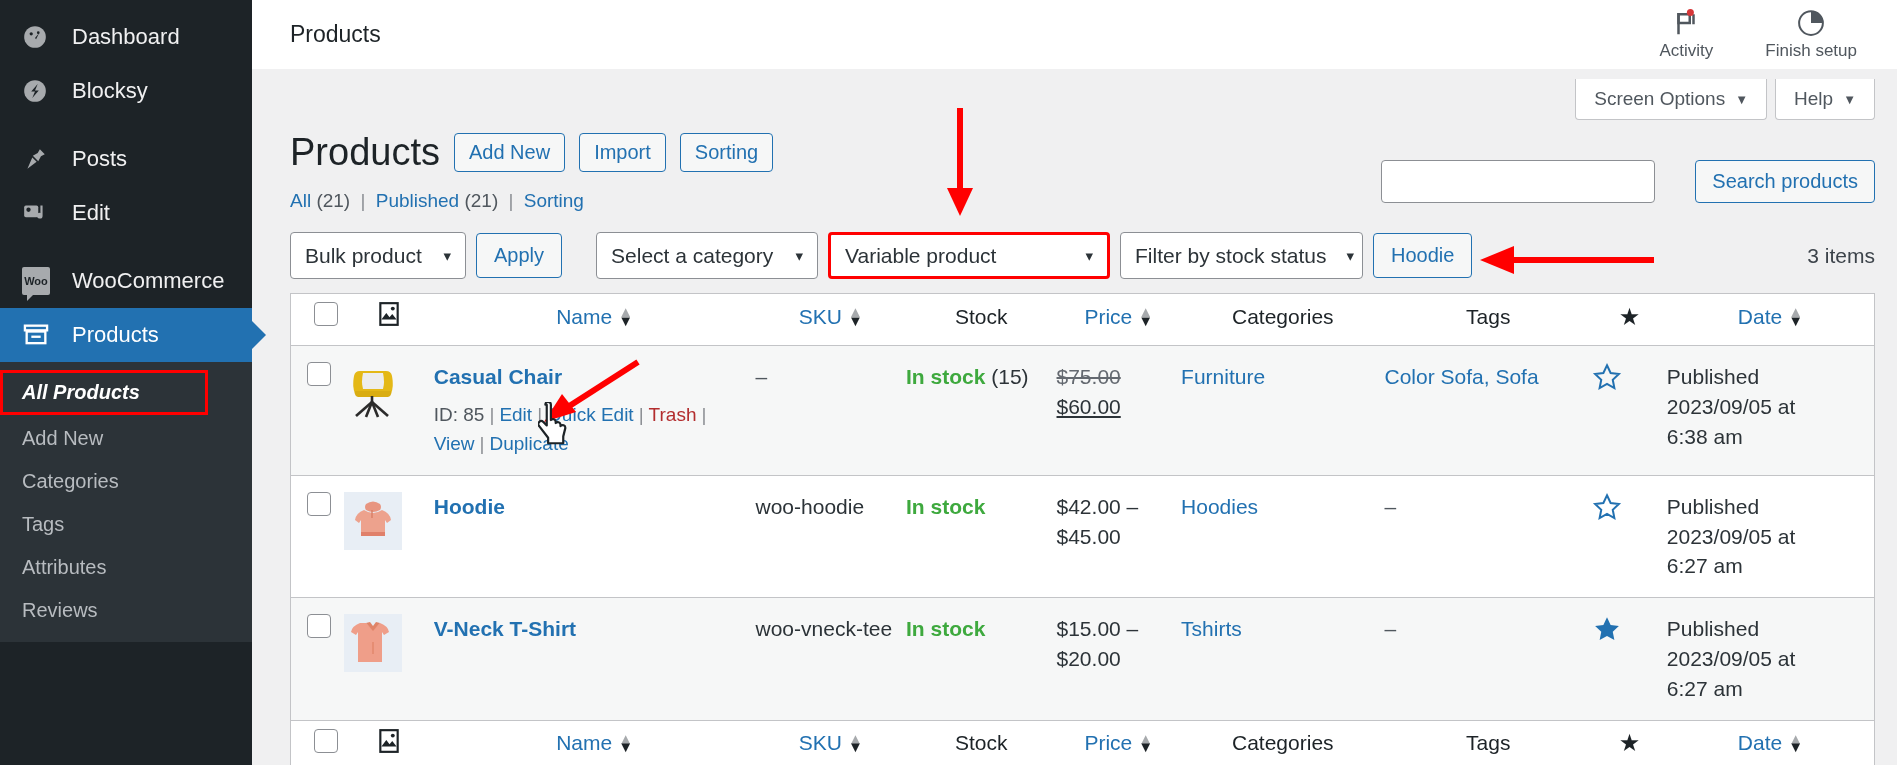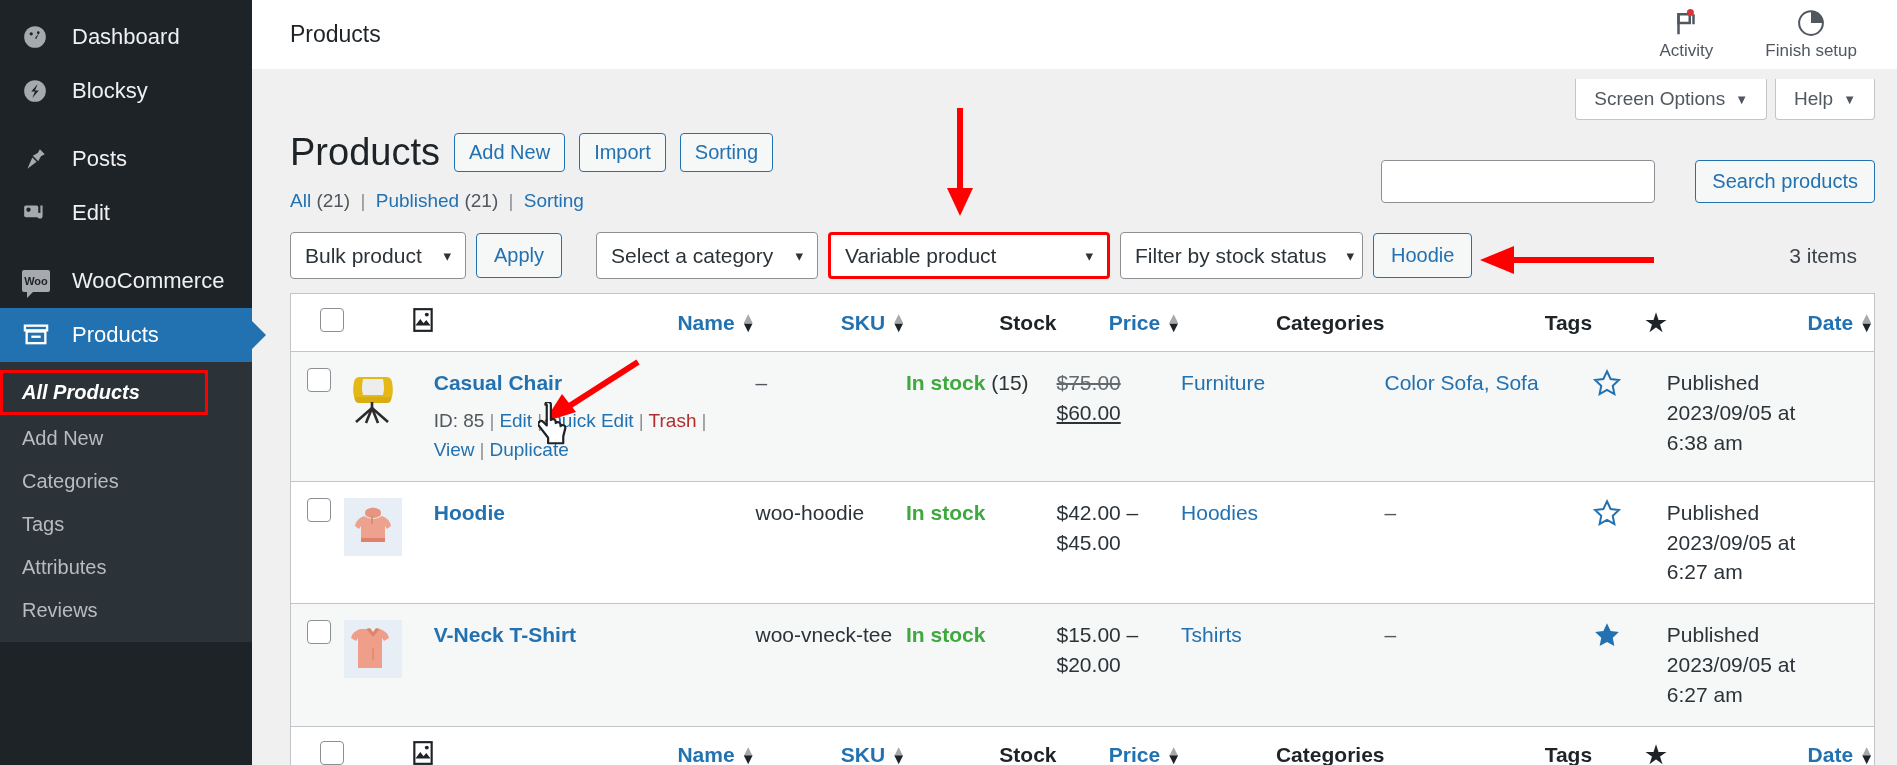--- a/index.html
+++ b/index.html
@@ -49,21 +49,21 @@
   }
   .sub-item.current { color: #fff; font-weight: bold; }
   .sub-item.boxed {
     position: relative;
     border: 3px solid #ff0000;
     margin: 0 44px 2px 0;
     padding: 7px 0 7px 19px;
     font-style: italic;
   }
   .woo-badge {
-    width: 28px; height: 22px; background: #a7aaad; color: #1d2327;
+    width: 28px; height: 28px; background: #a7aaad; color: #1d2327;
     font-size: 11px; font-weight: bold; display:flex;
     align-items:center; justify-content:center; border-radius:2px;
     position: relative; font-family: "Liberation Sans", sans-serif;
   }
   .woo-badge::after {
     content:""; position:absolute; left:5px; bottom:-6px;
     border-left: 7px solid #a7aaad;
     border-bottom: 7px solid transparent;
   }
 
@@ -150,31 +150,31 @@
   .sel-bulk { width: 176px; }
   .sel-cat  { width: 222px; margin-left: 24px; }
   .sel-type { width: 282px; }
   .sel-stock{ width: 243px; }
   .sel-highlight { border: 3px solid #ff0000; }
   .tb-btn {
     border:1px solid #2271b1; color:#2271b1; background:#f6f7f7;
     border-radius:4px; padding: 10px 17px; font-size: 20px; cursor:pointer;
   }
   .items-count {
-    position:absolute; right: 40px; top: 50%; transform: translateY(-50%);
+    position:absolute; right: 22px; top: 50%; transform: translateY(-50%);
     font-size: 21px; color:#3c434a;
   }
 
   
   .tablewrap { padding: 0 22px 0 38px; margin-top: 14px; }
   table.wp-list { width:100%; border-collapse: collapse;
     background:#fff; border:1px solid #c3c4c7; }
   table.wp-list thead th, table.wp-list tfoot td {
-    background:#fff; font-size: 21px; font-weight:700;
-    color:#1d2327; text-align:right; padding: 13px 0 13px 0;
+    background:#fff; font-size: 21px; font-weight:400;
+    color:#1d2327; text-align:center; padding: 7px 0 13px 0;
     border-bottom:1px solid #c3c4c7; vertical-align: middle;
   }
   table.wp-list tfoot td { border-bottom:none; border-top:1px solid #c3c4c7; }
   th.c-cb, td.c-cb { width: 52px; padding-left: 16px !important; }
   th.c-thumb, td.c-thumb { width: 86px; }
   th.c-name, td.c-name { width: 310px; }
   th.c-sku, td.c-sku { width: 145px; }
   th.c-stock, td.c-stock { width: 145px; }
   th.c-price, td.c-price { width: 120px; }
   th.c-cat, td.c-cat { width: 196px; }

